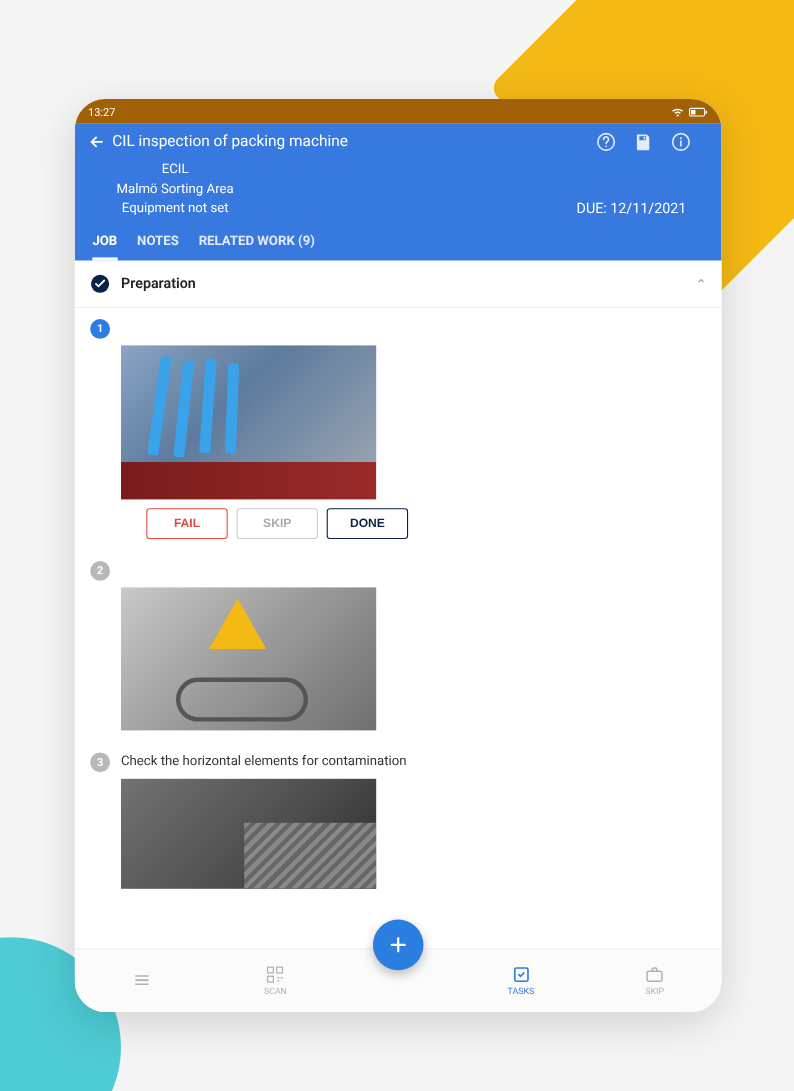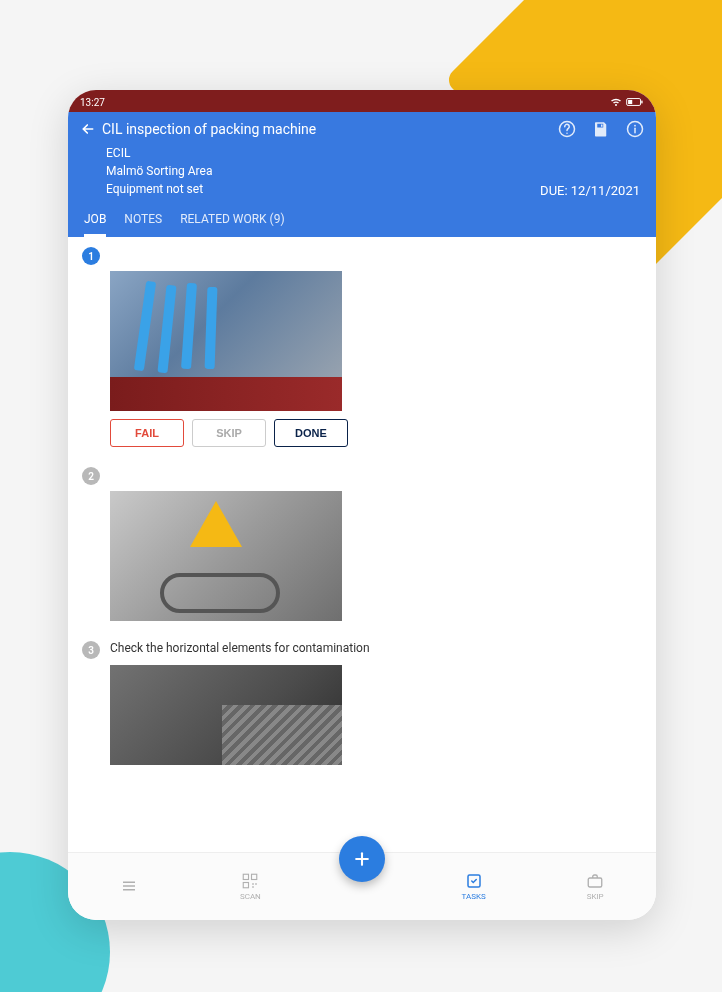--- a/index.html
+++ b/index.html
@@ -34,41 +34,41 @@
     width: 588px; height: 830px;
     background: #fff;
     border-radius: 28px;
     box-shadow: 0 10px 40px rgba(0,0,0,0.15);
     overflow: hidden;
     z-index: 2;
     display: flex; flex-direction: column;
   }
   .status-bar {
     height: 22px;
-    background: #7f1d1d;
+    background: #a16207;
     color: #fff;
     font-size: 10px;
     display: flex; align-items: center; justify-content: space-between;
     padding: 2px 12px 0 12px;
   }
   .status-right { display: flex; align-items: center; gap: 4px; }
   .header {
     background: #3879e0;
     color: #fff;
-    padding: 8px 12px 0 12px;
+    padding: 8px 28px 0 12px;
   }
   .header-row1 { display: flex; align-items: center; gap: 6px; }
   .back-arrow { font-size: 18px; cursor: pointer; }
   .header-title { font-size: 14px; flex: 1; }
   .header-icons { display: flex; gap: 16px; align-items: center; }
   .header-icon { width: 18px; height: 18px; opacity: 0.85; cursor: pointer; }
-  .header-meta { padding: 6px 0 4px 26px; display: flex; justify-content: space-between; align-items: flex-end; }
+  .header-meta { padding: 6px 0 4px 26px; display: flex; justify-content: space-between; align-items: flex-end; text-align: center; }
   .meta-left { font-size: 12px; line-height: 1.5; }
   .due { font-size: 13px; padding-right: 4px; }
-  .tabs { display: flex; gap: 18px; padding: 10px 4px 0 4px; font-size: 12px; font-weight: 400; }
+  .tabs { display: flex; gap: 18px; padding: 10px 4px 0 4px; font-size: 12px; font-weight: 700; }
   .tab { padding-bottom: 8px; cursor: pointer; opacity: 0.85; }
   .tab.active { border-bottom: 3px solid #fff; opacity: 1; }
   .content { flex: 1; overflow: hidden; background: #fff; }
   .section-row {
     display: flex; align-items: center; gap: 10px;
     padding: 12px 14px; border-bottom: 1px solid #eee;
     font-size: 13px; font-weight: 600; color: #222;
     cursor: pointer;
   }
   .section-icon { width: 18px; height: 18px; flex-shrink: 0; }
@@ -96,41 +96,41 @@
   .step-media.m2 { height: 130px; background: linear-gradient(135deg, #c9c9c9 0%, #9a9a9a 50%, #6f6f6f 100%); }
   .step-media.m3 { height: 100px; background: linear-gradient(135deg, #727272 0%, #4c4c4c 60%, #2c2c2c 100%); }
   .media-overlay { position:absolute; inset:0; }
   .blue-pipe { position:absolute; width:10px; background:#3aa2e8; border-radius:3px; }
   .warn-sign {
     position: absolute; top: 10px; left: 80px;
     width: 52px; height: 46px;
     background: #f5b914;
     clip-path: polygon(50% 0, 100% 100%, 0 100%);
   }
-  .actions { margin-left: 42px; margin-top: 8px; display: flex; gap: 8px; }
+  .actions { margin-left: 65px; margin-top: 8px; display: flex; gap: 8px; }
   .action-btn {
     width: 74px; height: 28px;
     border: 1px solid #ccc; border-radius: 3px;
     font-size: 11px; font-weight: 700;
     background: #fff; cursor: pointer;
     display: flex; align-items: center; justify-content: center;
   }
   .action-btn.fail { color: #e24a3b; border-color: #e24a3b; }
   .action-btn.skip { color: #aaa; }
   .action-btn.done { color: #0a2249; border-color: #0a2249; }
   .fab {
     position: absolute; bottom: 38px; left: 50%; transform: translateX(-50%);
     width: 46px; height: 46px; border-radius: 50%;
     background: #2b7de0; color: #fff; font-size: 24px;
     display: flex; align-items: center; justify-content: center;
     box-shadow: 0 4px 10px rgba(0,0,0,0.25);
     cursor: pointer; z-index: 5;
   }
   .bottom-nav {
-    height: 68px; background: #fbfbfb; border-top: 1px solid #eee;
+    height: 58px; background: #fbfbfb; border-top: 1px solid #eee;
     display: flex; align-items: center; justify-content: space-around;
     font-size: 8px; color: #b0b0b0;
   }
   .nav-item { display: flex; flex-direction: column; align-items: center; gap: 2px; cursor: pointer; width: 60px; }
   .nav-item.active { color: #2b7de0; }
   .nav-icon { width: 18px; height: 18px; }
   svg { display: block; }
 </style>
 </head>
 <body>
@@ -194,20 +194,28 @@
     </div>
     <div class="tabs">
       <div class="tab active">JOB</div>
       <div class="tab">NOTES</div>
       <div class="tab">RELATED WORK (9)</div>
     </div>
   </div>
 
   <div class="content">
 
+    <div class="section-row">
+      <svg class="section-icon" viewBox="0 0 24 24">
+          <circle cx="12" cy="12" r="11" fill="#0a2249"></circle>
+          <path d="M7 12l3 3 7-7" stroke="#fff" stroke-width="2.2" fill="none" stroke-linecap="round"></path>
+        </svg>
+      <span class="section-title">Preparation</span>
+      <span class="chevron">⌃</span>
+    </div>
 
 
     <div class="step">
       <div class="step-num active">1</div>
     </div>
     <div class="step-media">
       <div class="media-overlay">
         <div class="blue-pipe" style="left:30px; top:10px; height:90px; transform:rotate(8deg);"></div>
         <div class="blue-pipe" style="left:52px; top:14px; height:88px; transform:rotate(6deg);"></div>
         <div class="blue-pipe" style="left:74px; top:12px; height:86px; transform:rotate(4deg);"></div>

